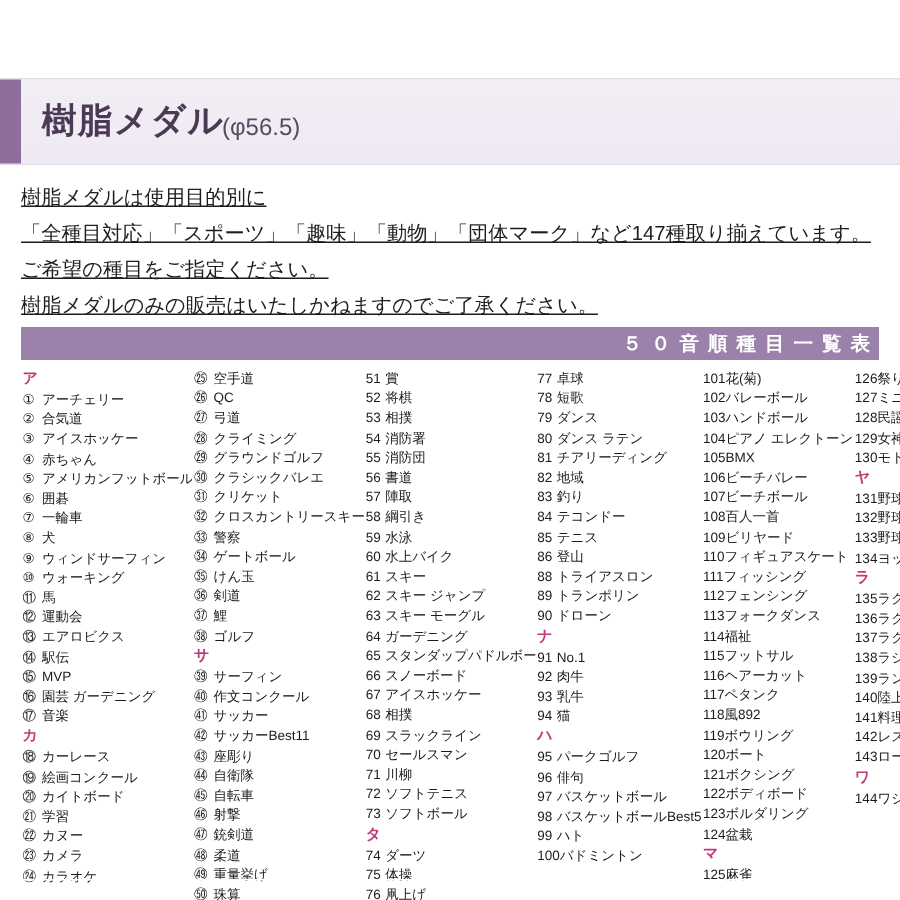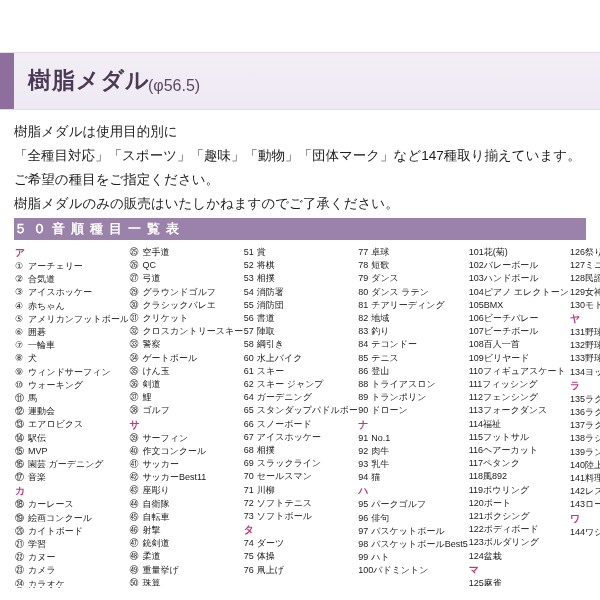--- a/index.html
+++ b/index.html
@@ -28,26 +28,26 @@
   .header .sub{
     position:absolute;left:148px;top:24px;
     font-size:16px;color:#5b4a63;
   }
 
   
   .lead{
     position:absolute;left:14px;top:120px;width:572px;
     font-size:13.5px;line-height:24px;color:#1d1d1d;
   }
-  .lead div{white-space:nowrap;}
+  .lead div{white-space:nowrap;text-decoration:underline;}
 
   
   .tbl-title{
     position:absolute;left:14px;top:218px;width:572px;height:22px;
-    background:#9b82ab;color:#fff;text-align:left;
+    background:#9b82ab;color:#fff;text-align:right;
     font-size:13px;font-weight:bold;letter-spacing:6px;
     line-height:22px;
   }
 
   
   .grid{
     position:absolute;left:14px;top:246px;width:572px;height:320px;
     display:flex;gap:0;
   }
   .col{width:114.4px;position:relative;}
@@ -113,20 +113,21 @@
         <div class="item"><span class="num">⑳</span><span>カイトボード</span></div>
         <div class="item"><span class="num">㉑</span><span>学習</span></div>
         <div class="item"><span class="num">㉒</span><span>カヌー</span></div>
         <div class="item"><span class="num">㉓</span><span>カメラ</span></div>
         <div class="item"><span class="num">㉔</span><span>カラオケ</span></div>
       </div>
       <div class="col">
         <div class="item"><span class="num">㉕</span><span>空手道</span></div>
         <div class="item"><span class="num">㉖</span><span>QC</span></div>
         <div class="item"><span class="num">㉗</span><span>弓道</span></div>
+        <div class="item"><span class="num">㉘</span><span>クライミング</span></div>
         <div class="item"><span class="num">㉙</span><span>グラウンドゴルフ</span></div>
         <div class="item"><span class="num">㉚</span><span>クラシックバレエ</span></div>
         <div class="item"><span class="num">㉛</span><span>クリケット</span></div>
         <div class="item"><span class="num">㉜</span><span>クロスカントリースキー</span></div>
         <div class="item"><span class="num">㉝</span><span>警察</span></div>
         <div class="item"><span class="num">㉞</span><span>ゲートボール</span></div>
         <div class="item"><span class="num">㉟</span><span>けん玉</span></div>
         <div class="item"><span class="num">㊱</span><span>剣道</span></div>
         <div class="item"><span class="num">㊲</span><span>鯉</span></div>
         <div class="item"><span class="num">㊳</span><span>ゴルフ</span></div>
@@ -146,23 +147,25 @@
       </div>
       <div class="col">
         <div class="item"><span class="num">51</span><span>賞</span></div>
         <div class="item"><span class="num">52</span><span>将棋</span></div>
         <div class="item"><span class="num">53</span><span>相撲</span></div>
         <div class="item"><span class="num">54</span><span>消防署</span></div>
         <div class="item"><span class="num">55</span><span>消防団</span></div>
         <div class="item"><span class="num">56</span><span>書道</span></div>
         <div class="item"><span class="num">57</span><span>陣取</span></div>
         <div class="item"><span class="num">58</span><span>綱引き</span></div>
+        <div class="item"><span class="num">59</span><span>水泳</span></div>
         <div class="item"><span class="num">60</span><span>水上バイク</span></div>
         <div class="item"><span class="num">61</span><span>スキー</span></div>
         <div class="item"><span class="num">62</span><span>スキー ジャンプ</span></div>
+        <div class="item"><span class="num">63</span><span>スキー モーグル</span></div>
         <div class="item"><span class="num">64</span><span>ガーデニング</span></div>
         <div class="item"><span class="num">65</span><span>スタンダップパドルボード</span></div>
         <div class="item"><span class="num">66</span><span>スノーボード</span></div>
         <div class="item"><span class="num">67</span><span>アイスホッケー</span></div>
         <div class="item"><span class="num">68</span><span>相撲</span></div>
         <div class="item"><span class="num">69</span><span>スラックライン</span></div>
         <div class="item"><span class="num">70</span><span>セールスマン</span></div>
         <div class="item"><span class="num">71</span><span>川柳</span></div>
         <div class="item"><span class="num">72</span><span>ソフトテニス</span></div>
         <div class="item"><span class="num">73</span><span>ソフトボール</span></div>

